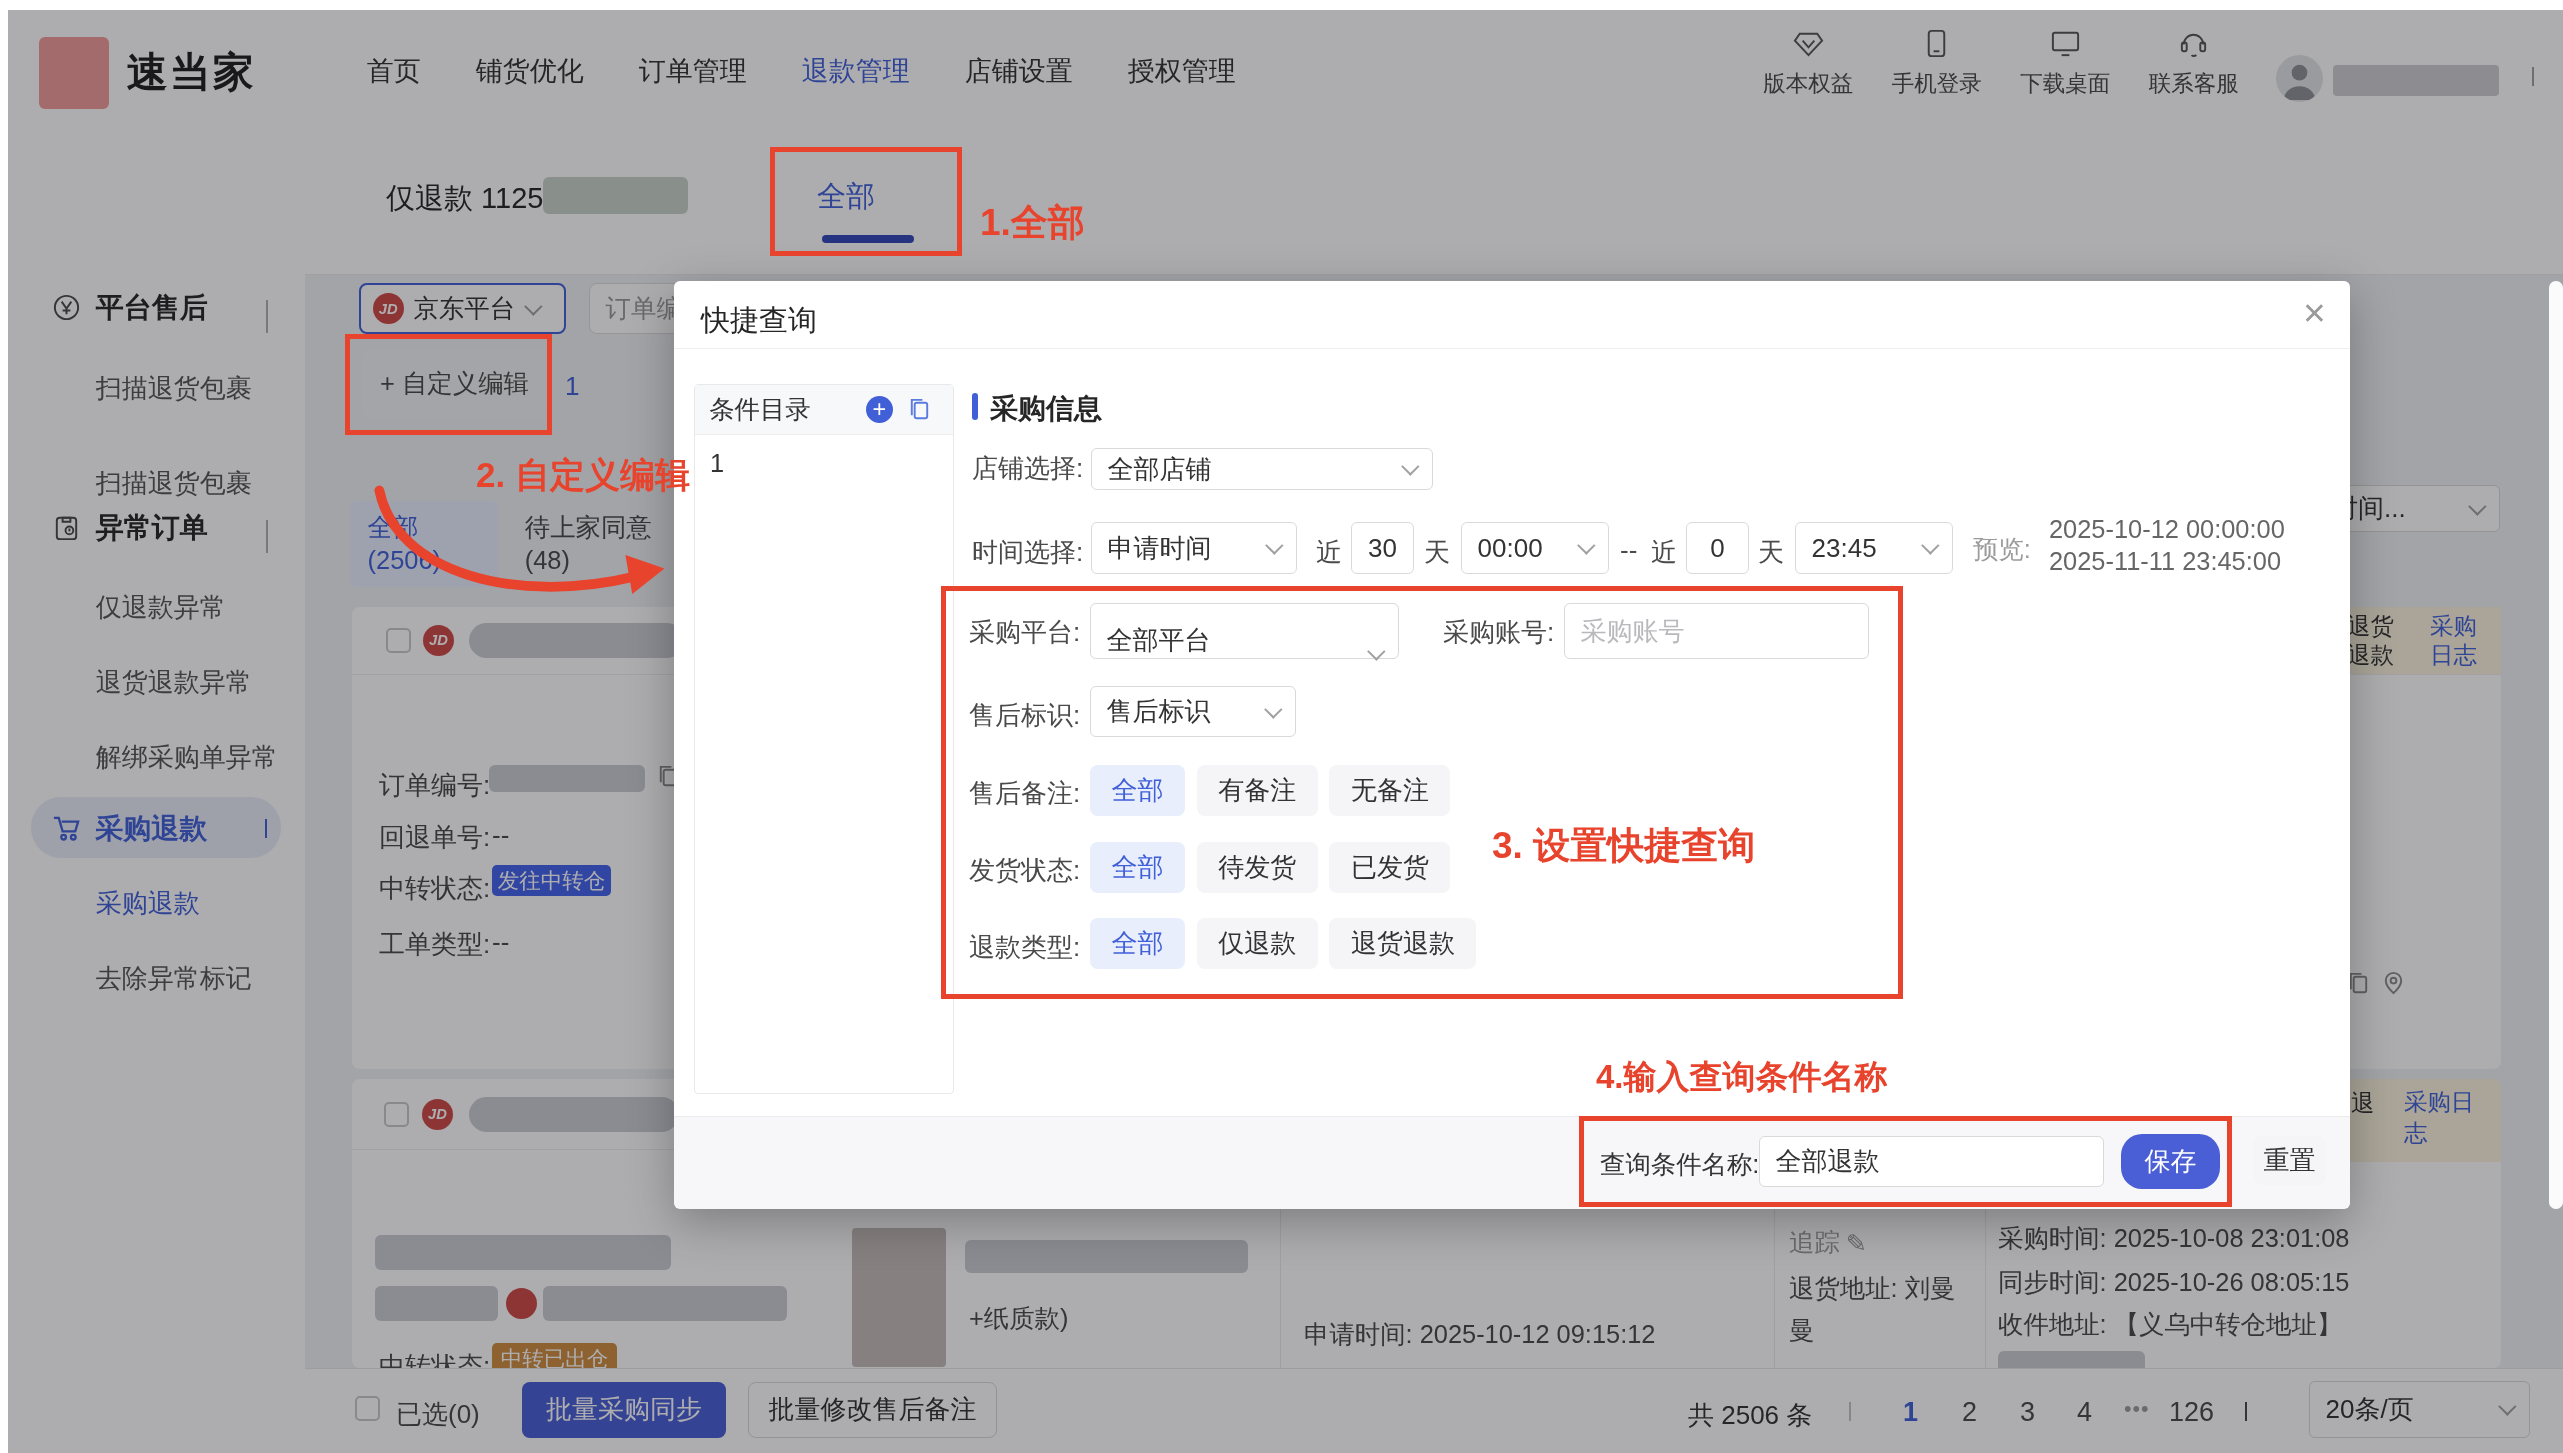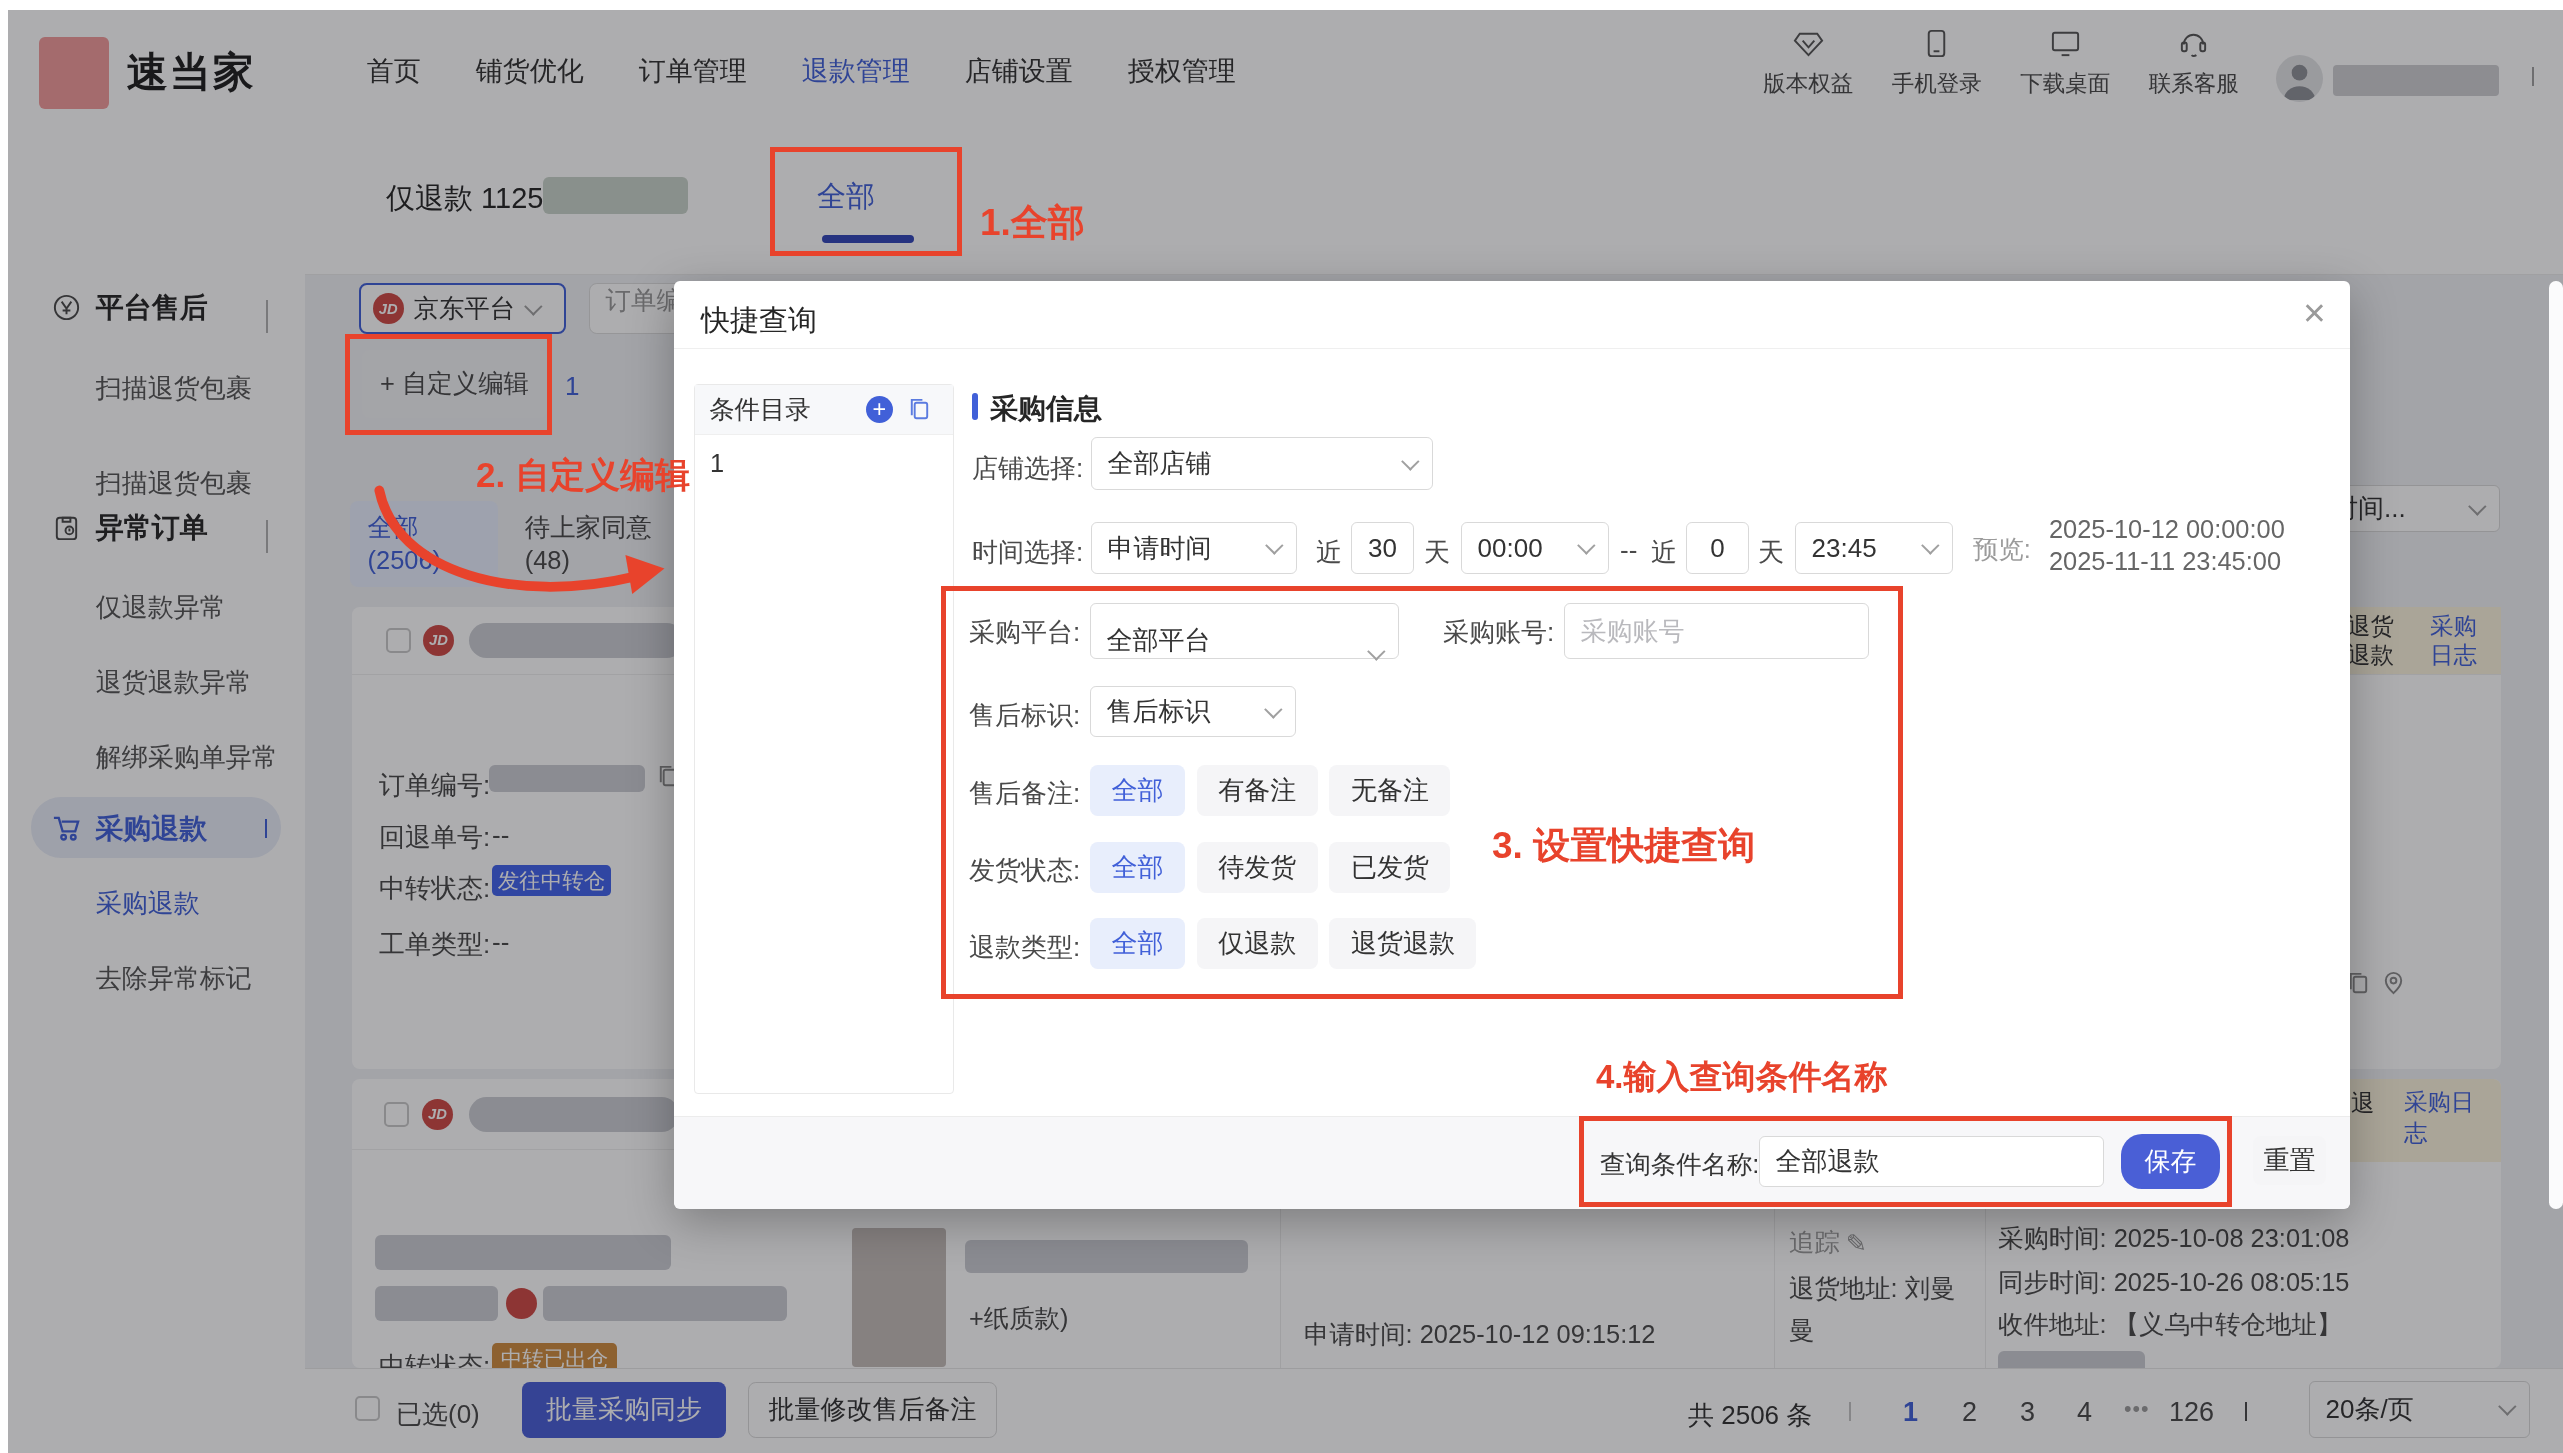--- a/index.html
+++ b/index.html
@@ -179,21 +179,21 @@
     <div class="abs blob" style="left:238px;top:45px;width:145px;height:37px;background:#c9d4ca;"></div>
     <div class="abs" style="left:512px;top:45px;font-size:29px;font-weight:500;color:#4160d8;">全部</div>
     <div class="abs" style="left:517px;top:103px;width:92px;height:7.8px;background:#3346b8;border-radius:3.9px;"></div>
   </div>
 
   <div class="abs" style="left:359px;top:283px;width:207px;height:51px;border:2px solid #4160d8;border-radius:7.8px;background:#fff;display:flex;align-items:center;padding:0 11.7px;gap:9.8px;box-sizing:border-box;">
     <span class="jd">JD</span>
     <span style="font-size:25.4px;color:#333;">京东平台</span>
     <span class="chev-d" style="margin-left:2px;"></span>
   </div>
-  <div class="abs" style="left:589px;top:283px;width:156px;height:51px;border:1px solid #dcdcdc;border-radius:7.8px;background:#fff;display:flex;align-items:flex-start;padding:0 15.6px;font-size:25.4px;color:#999;box-sizing:border-box;">
+  <div class="abs" style="left:589px;top:283px;width:156px;height:51px;border:1px solid #dcdcdc;border-radius:7.8px;background:#fff;display:flex;align-items:center;padding:0 15.6px;font-size:25.4px;color:#999;box-sizing:border-box;">
     <span>订单编</span>
   </div>
   <div class="abs" style="left:362px;top:350px;width:185px;height:68px;background:#f2f3f5;border-radius:7.8px;display:flex;align-items:center;justify-content:center;font-size:25.4px;color:#4a4a4a;">
     <span>+ 自定义编辑</span>
   </div>
   <div class="abs blue" style="left:565px;top:371px;font-size:26px;">1</div>
 
   <div class="abs" style="left:350px;top:501px;width:148px;height:86px;background:#e9effd;border-radius:7.8px;padding:9.8px 0 0 17.6px;box-sizing:border-box;font-size:25.4px;color:#4160d8;line-height:33px;">
     <div>全部</div>
     <div>(2506)</div>
@@ -335,21 +335,21 @@
             </svg>
           </span>
       </div>
       <div style="padding:13.7px 15.6px;font-size:25.4px;color:#333;">1</div>
     </div>
 
     <div class="abs secbar"></div>
     <div class="abs sectitle">采购信息</div>
 
     <div class="abs flabel" style="left:298px;top:170px;">店铺选择:</div>
-    <div class="abs sel" style="left:417px;top:156px;width:342px;height:53px;">
+    <div class="abs sel" style="left:417px;top:167px;width:342px;height:42px;">
       <span>全部店铺</span>
       <span class="chev-d"></span>
     </div>
 
     <div class="abs flabel" style="left:298px;top:254px;">时间选择:</div>
     <div class="abs sel" style="left:417px;top:241px;width:206px;height:52px;">
       <span>申请时间</span>
       <span class="chev-d"></span>
     </div>
     <div class="abs flabel" style="left:642px;top:254px;">近</div>

